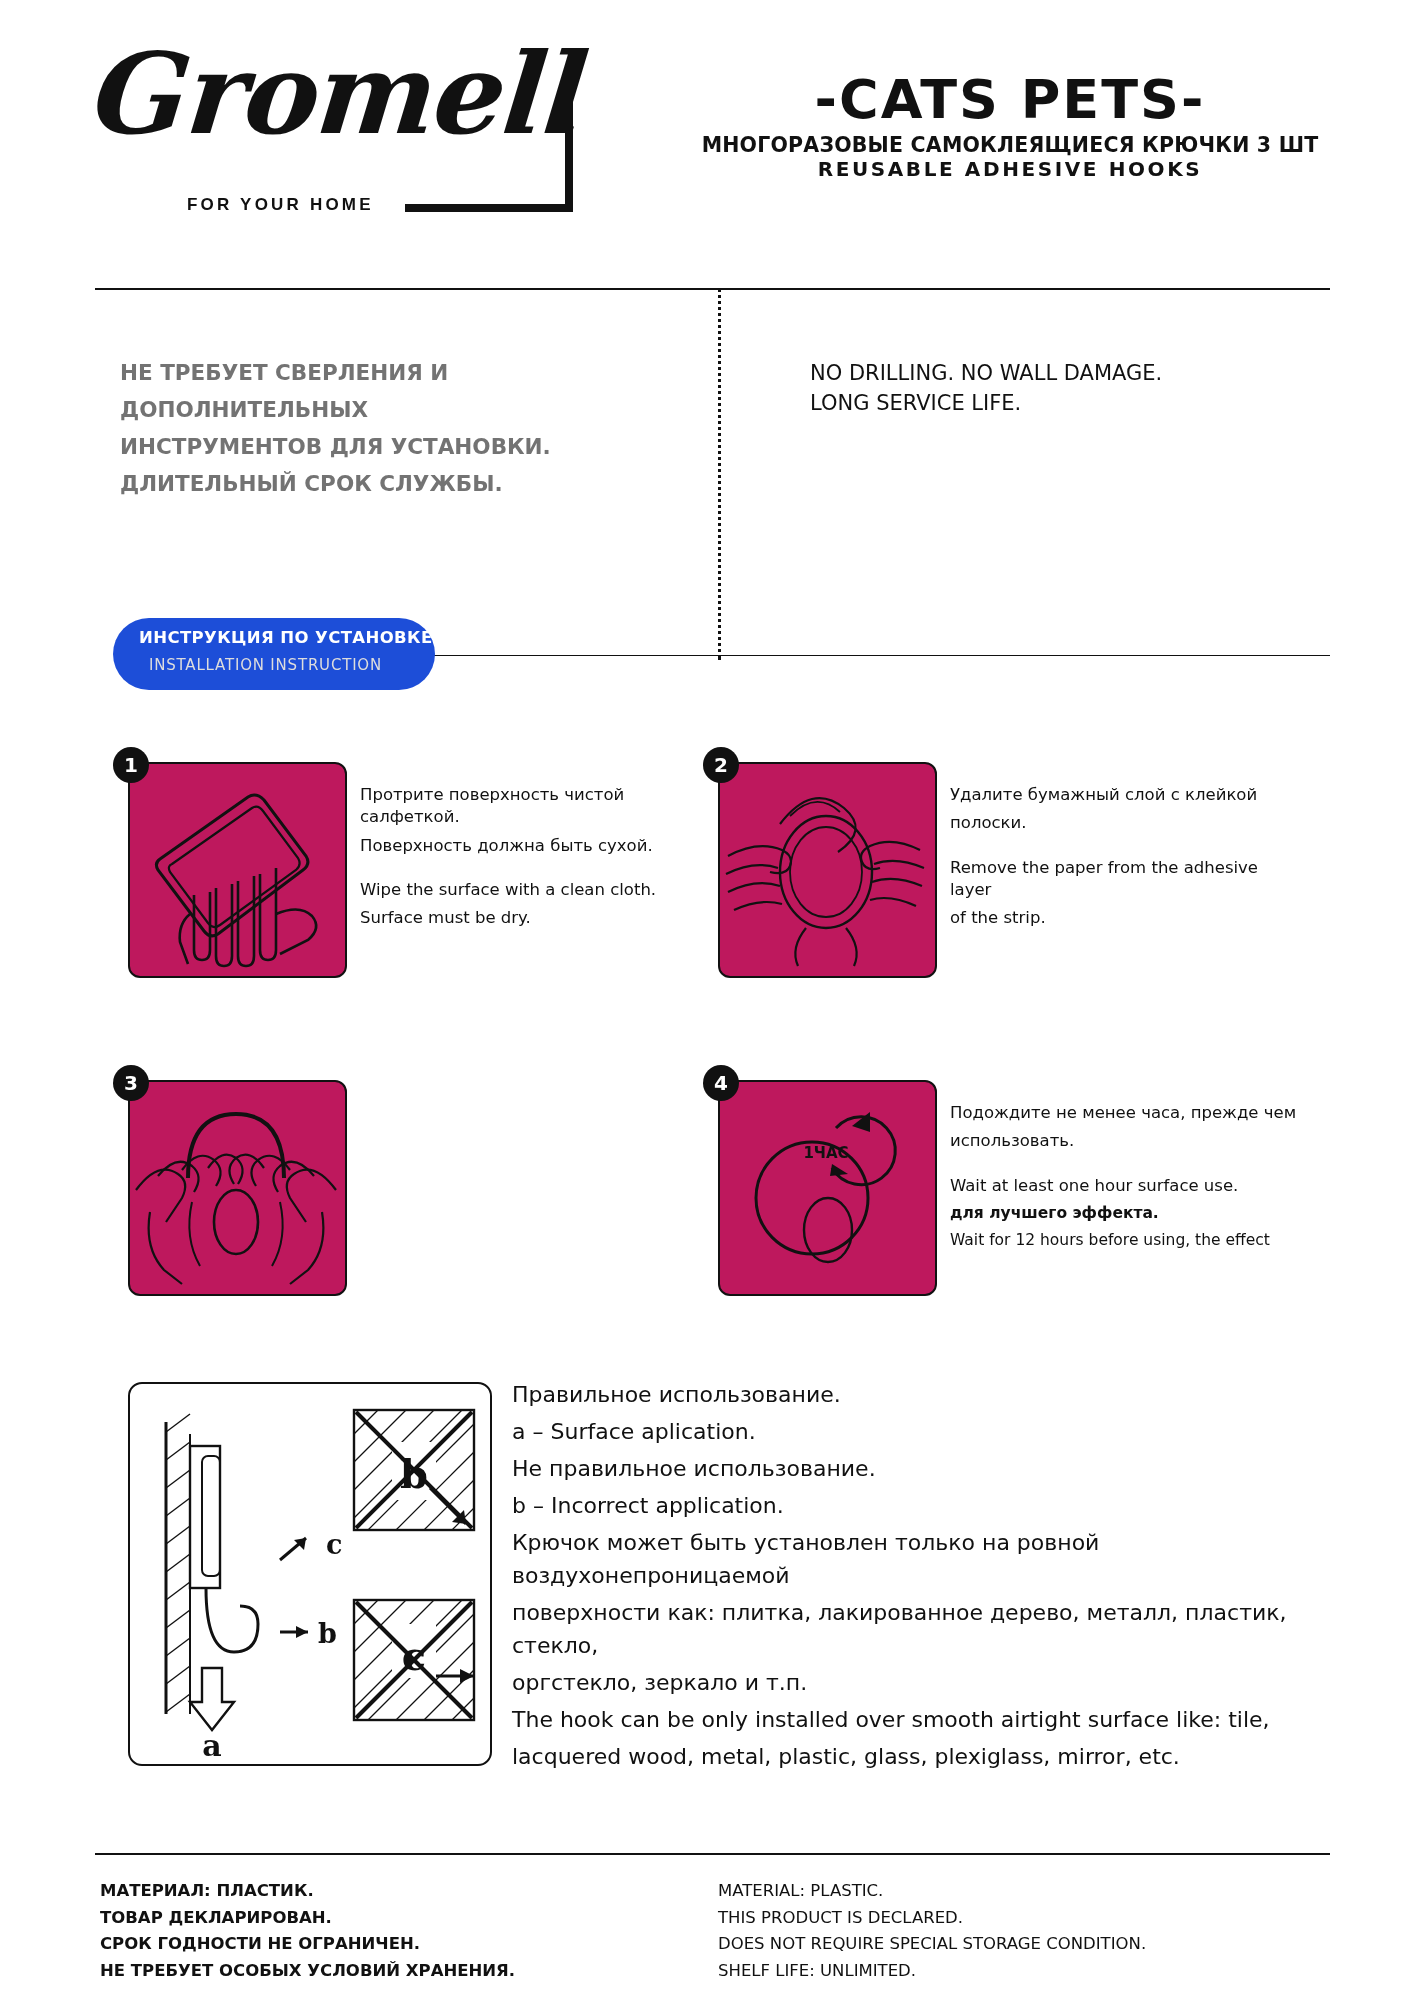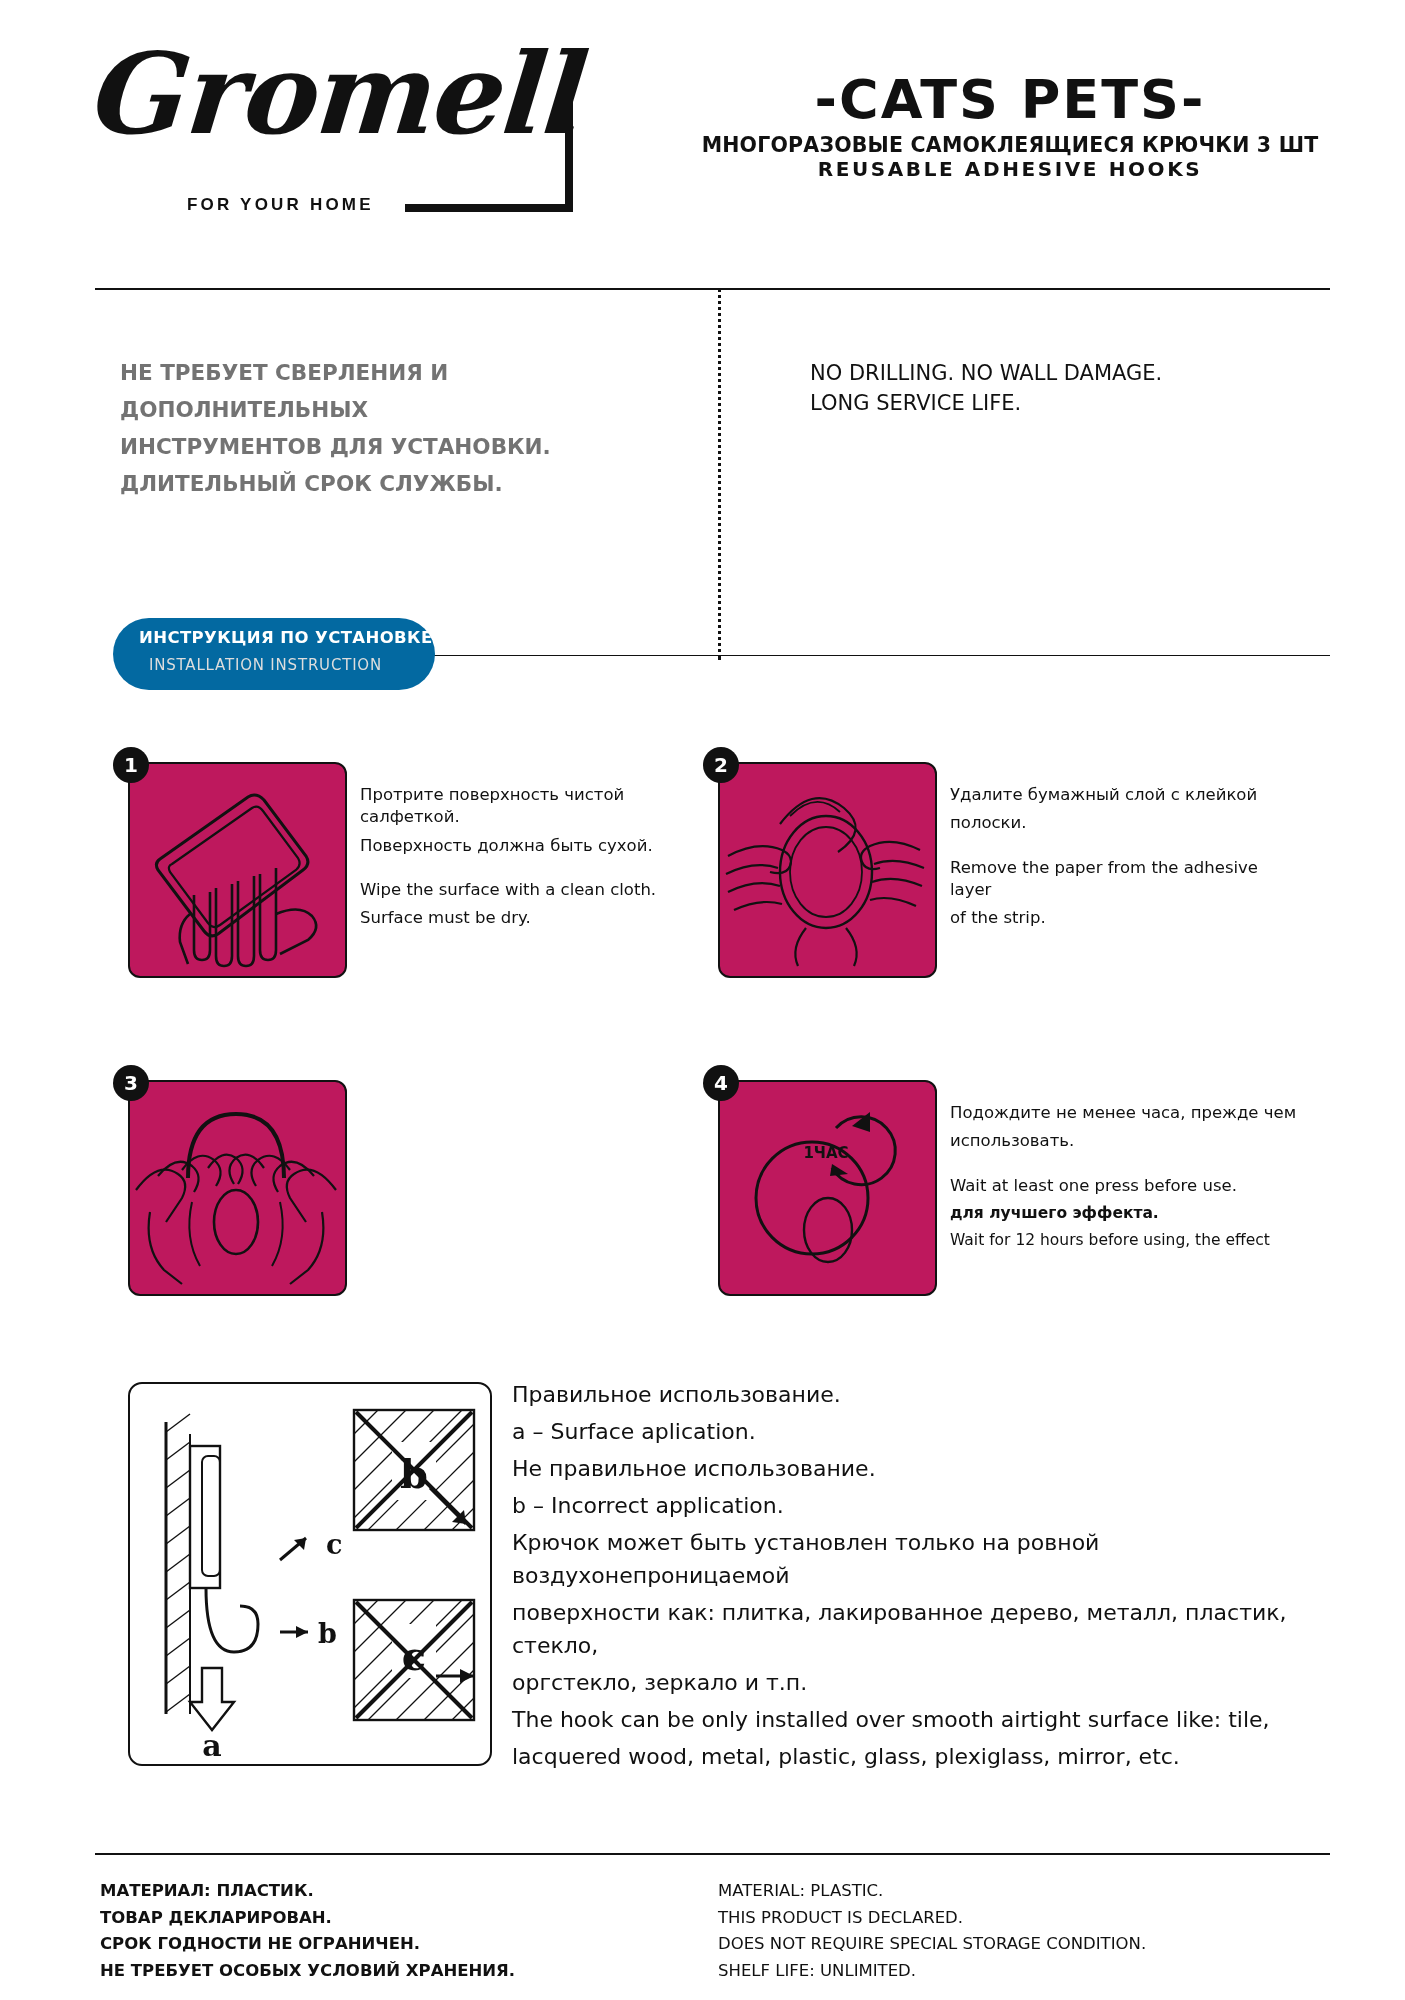--- a/index.html
+++ b/index.html
@@ -160,21 +160,21 @@
     color: #111;
     font-family: "DejaVu Sans", sans-serif;
   }
   
   .badge {
     position: absolute;
     left: 113px;
     top: 618px;
     width: 322px;
     height: 72px;
-    background: #0369a1;
+    background: #1d4ed8;
     border-radius: 36px;
     color: #fff;
   }
   .badge-ru {
     position: absolute;
     left: 26px;
     top: 10px;
     font-size: 16.5px;
     font-weight: bold;
     letter-spacing: 0.4px;
@@ -396,21 +396,21 @@
         <path d="M116 46 A34 34 0 1 1 112 86" fill="none" stroke="#111" stroke-width="3"></path>
         <path d="M150 30 L150 50 L132 44 Z" fill="#111"></path>
         <path d="M112 82 L128 92 L110 94 Z" fill="#111"></path>
         <text x="106" y="76" font-family="DejaVu Sans, sans-serif" font-size="15" font-weight="bold" fill="#111" text-anchor="middle">1ЧАС</text>
       </svg>
     </div>
     <div class="step-num">4</div>
     <div class="step-text" style="width:360px;">
       <p>Подождите не менее часа, прежде чем</p>
       <p>использовать.</p>
-      <p class="gap">Wait at least one press before use.</p>
+      <p class="gap">Wait at least one hour surface use.</p>
       <p class="b sm">для лучшего эффекта.</p>
       <p class="sm">Wait for 12 hours before using, the effect</p>
     </div>
   </div>
 
   <div class="usage-box">
     <svg width="356" height="376" viewBox="0 0 356 376">
 
       <line x1="36" y1="38" x2="36" y2="330" stroke="#111" stroke-width="3"></line>
       <line x1="60" y1="50" x2="60" y2="330" stroke="#111" stroke-width="2"></line>

